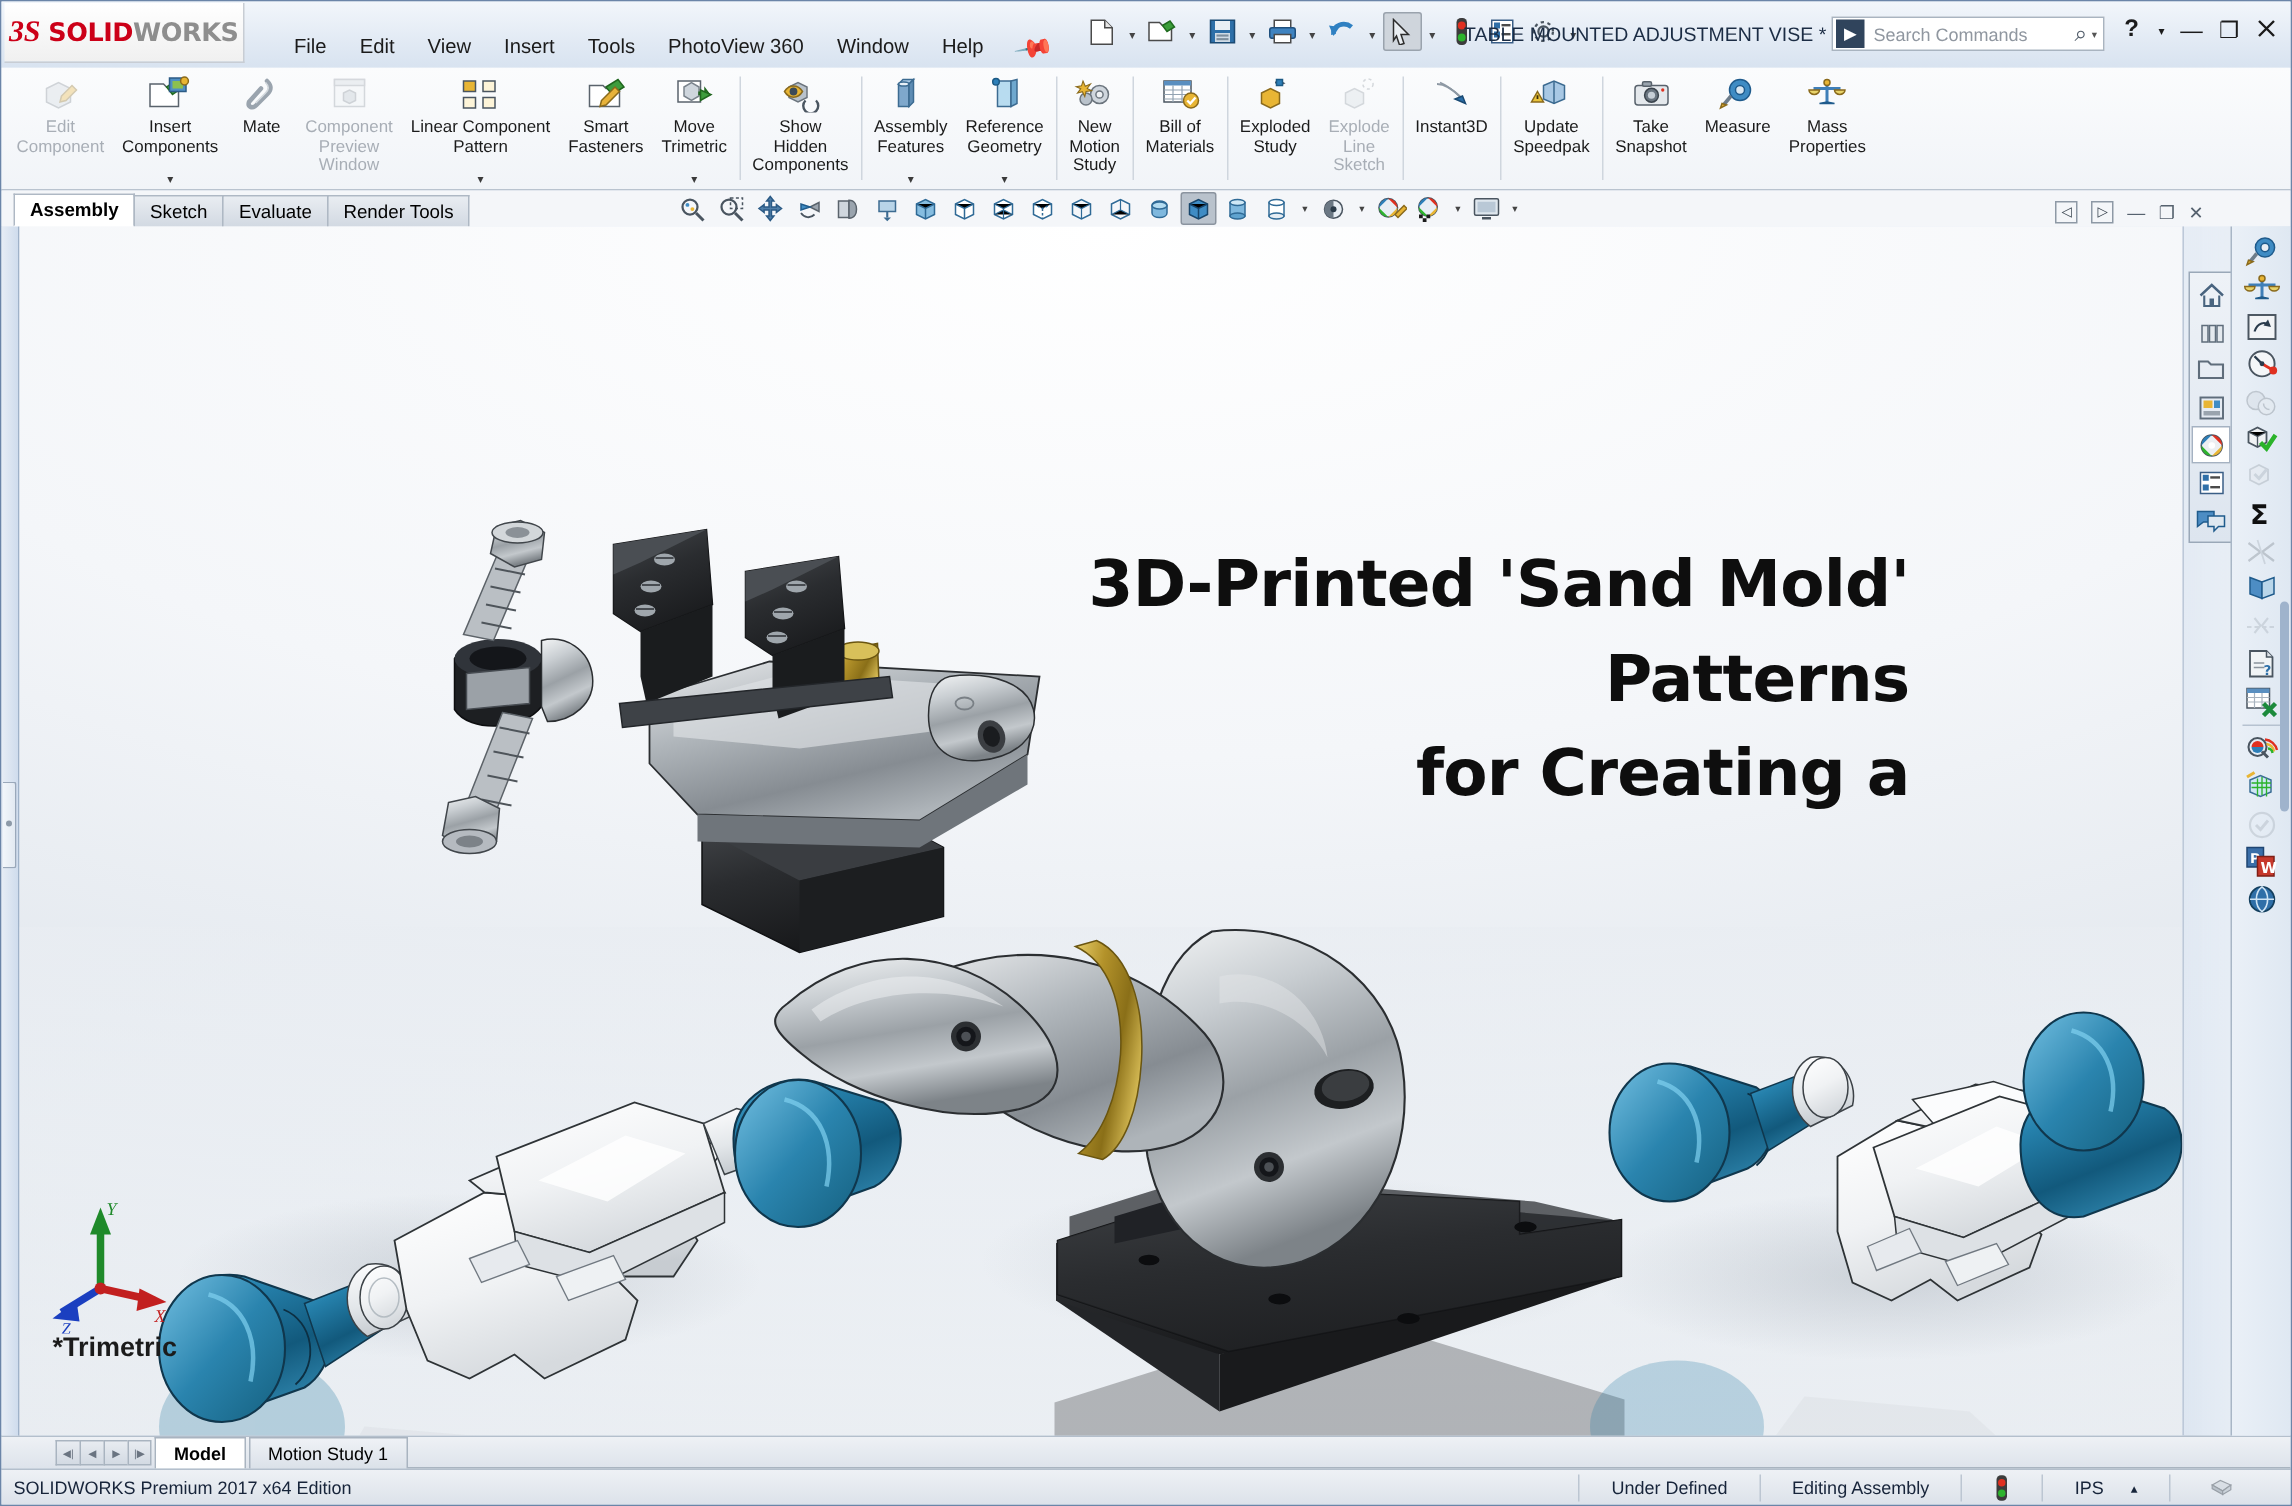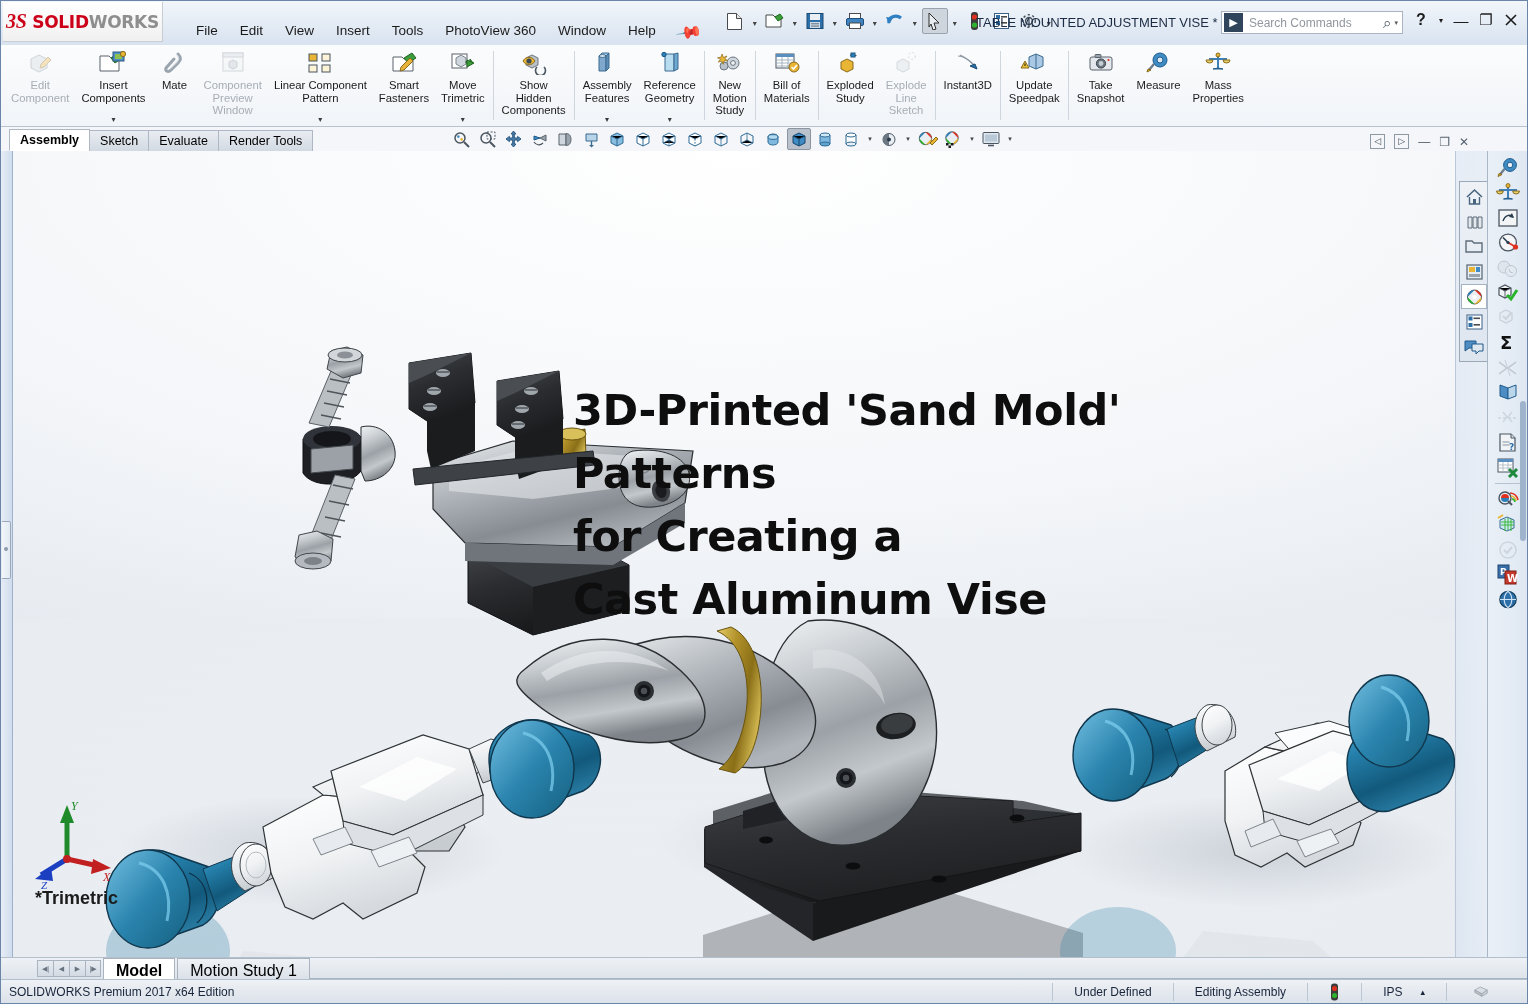--- a/index.html
+++ b/index.html
@@ -172,22 +172,22 @@
     background:
       radial-gradient(ellipse 150% 110% at 50% 0%, #ffffff 0%, #f4f6f9 40%, #dfe5ec 75%, #ccd4de 100%);
   }
   .vp-floor {
     position: absolute; left: 0; right: 0; bottom: 0; height: 42%;
     background: linear-gradient(#e9edf2, #f7f9fb);
     opacity: 0.65;
   }
 
   .headline {
-    position: absolute; left: 560px; top: 228px; width: 700px;
-    text-align: left; pointer-events: none;
+    position: absolute; left: 560px; top: 208px; width: 700px;
+    text-align: right; pointer-events: none;
   }
   .hl-line {
     font-family: "DejaVu Sans", sans-serif;
     font-weight: bold; color: #0e0e0e;
     font-size: 43px; line-height: 63px;
     letter-spacing: -0.5px;
   }
 
   
   .triad { position: absolute; left: 20px; bottom: 68px; width: 78px; height: 92px; }
@@ -240,21 +240,21 @@
   .navbtns { display: flex; align-items: center; margin-left: 36px; }
   .navb {
     width: 16px; height: 17px; margin: 2px 0;
     background: linear-gradient(#e8ecf1, #d3dae3);
     border: 1px solid #a9b4c0; border-right: none;
     display: flex; align-items: center; justify-content: center;
     font-size: 7px; color: #6a7481;
   }
   .navb:last-child { border-right: 1px solid #a9b4c0; }
   .stab {
-    font-size: 16px; padding: 3px 12px 0 12px;
+    font-size: 12px; padding: 3px 12px 0 12px;
     background: linear-gradient(#eff2f6, #dbe1e9);
     border: 1px solid #a9b4c0; border-bottom: none;
     margin-left: 2px;
   }
   .stab.active { background: #fff; font-weight: bold; }
   .stab-fill { flex: 1; border-bottom: 1px solid #a9b4c0; }
 
   .statusbar {
     height: 24px; flex: none;
     background: linear-gradient(#eef1f5, #dce2ea);
@@ -1084,21 +1084,20 @@
 
         <path d="M1364 592 L1386 582 C1404 586 1410 606 1400 618 L1378 628z" fill="url(#gWhite2)" stroke="#3c4247"></path>
         <path d="M1300 660 C1300 632 1328 616 1352 622 L1396 636 C1414 648 1410 680 1390 690 L1342 708 C1316 712 1300 690 1300 660z" transform="translate(34,-48)" fill="url(#gBlue)" stroke="#10374d" stroke-width="1.4"></path>
         <ellipse cx="1376" cy="570" rx="40" ry="46" fill="url(#gBlueTop)" stroke="#10374d" stroke-width="1.4"></ellipse>
         <path d="M1368 536 C1390 542 1400 564 1394 590" stroke="#7fd0ef" stroke-width="3" fill="none" opacity=".7"></path>
       </svg>
 
       <div class="headline">
         <div class="hl-line">3D-Printed 'Sand Mold' Patterns</div>
         <div class="hl-line">for Creating a</div>
-        <div class="hl-line">Cast Aluminum Vise</div>
       </div>
 
       <svg class="triad" viewBox="0 0 78 92">
         <path d="M34 62 L34 22" stroke="#1f8a2a" stroke-width="5"></path>
         <path d="M27 26 L34 8 L41 26z" fill="#1f8a2a"></path>
         <text x="38" y="13" font-family="Liberation Serif, serif" font-size="12" fill="#1f8a2a" font-style="italic">Y</text>
         <path d="M34 62 L70 70" stroke="#c22020" stroke-width="5"></path>
         <path d="M60 62 L78 71 L58 77z" fill="#c22020"></path>
         <text x="70" y="84" font-family="Liberation Serif, serif" font-size="12" fill="#c22020" font-style="italic">X</text>
         <path d="M34 62 L8 78" stroke="#1b3fc0" stroke-width="5"></path>

